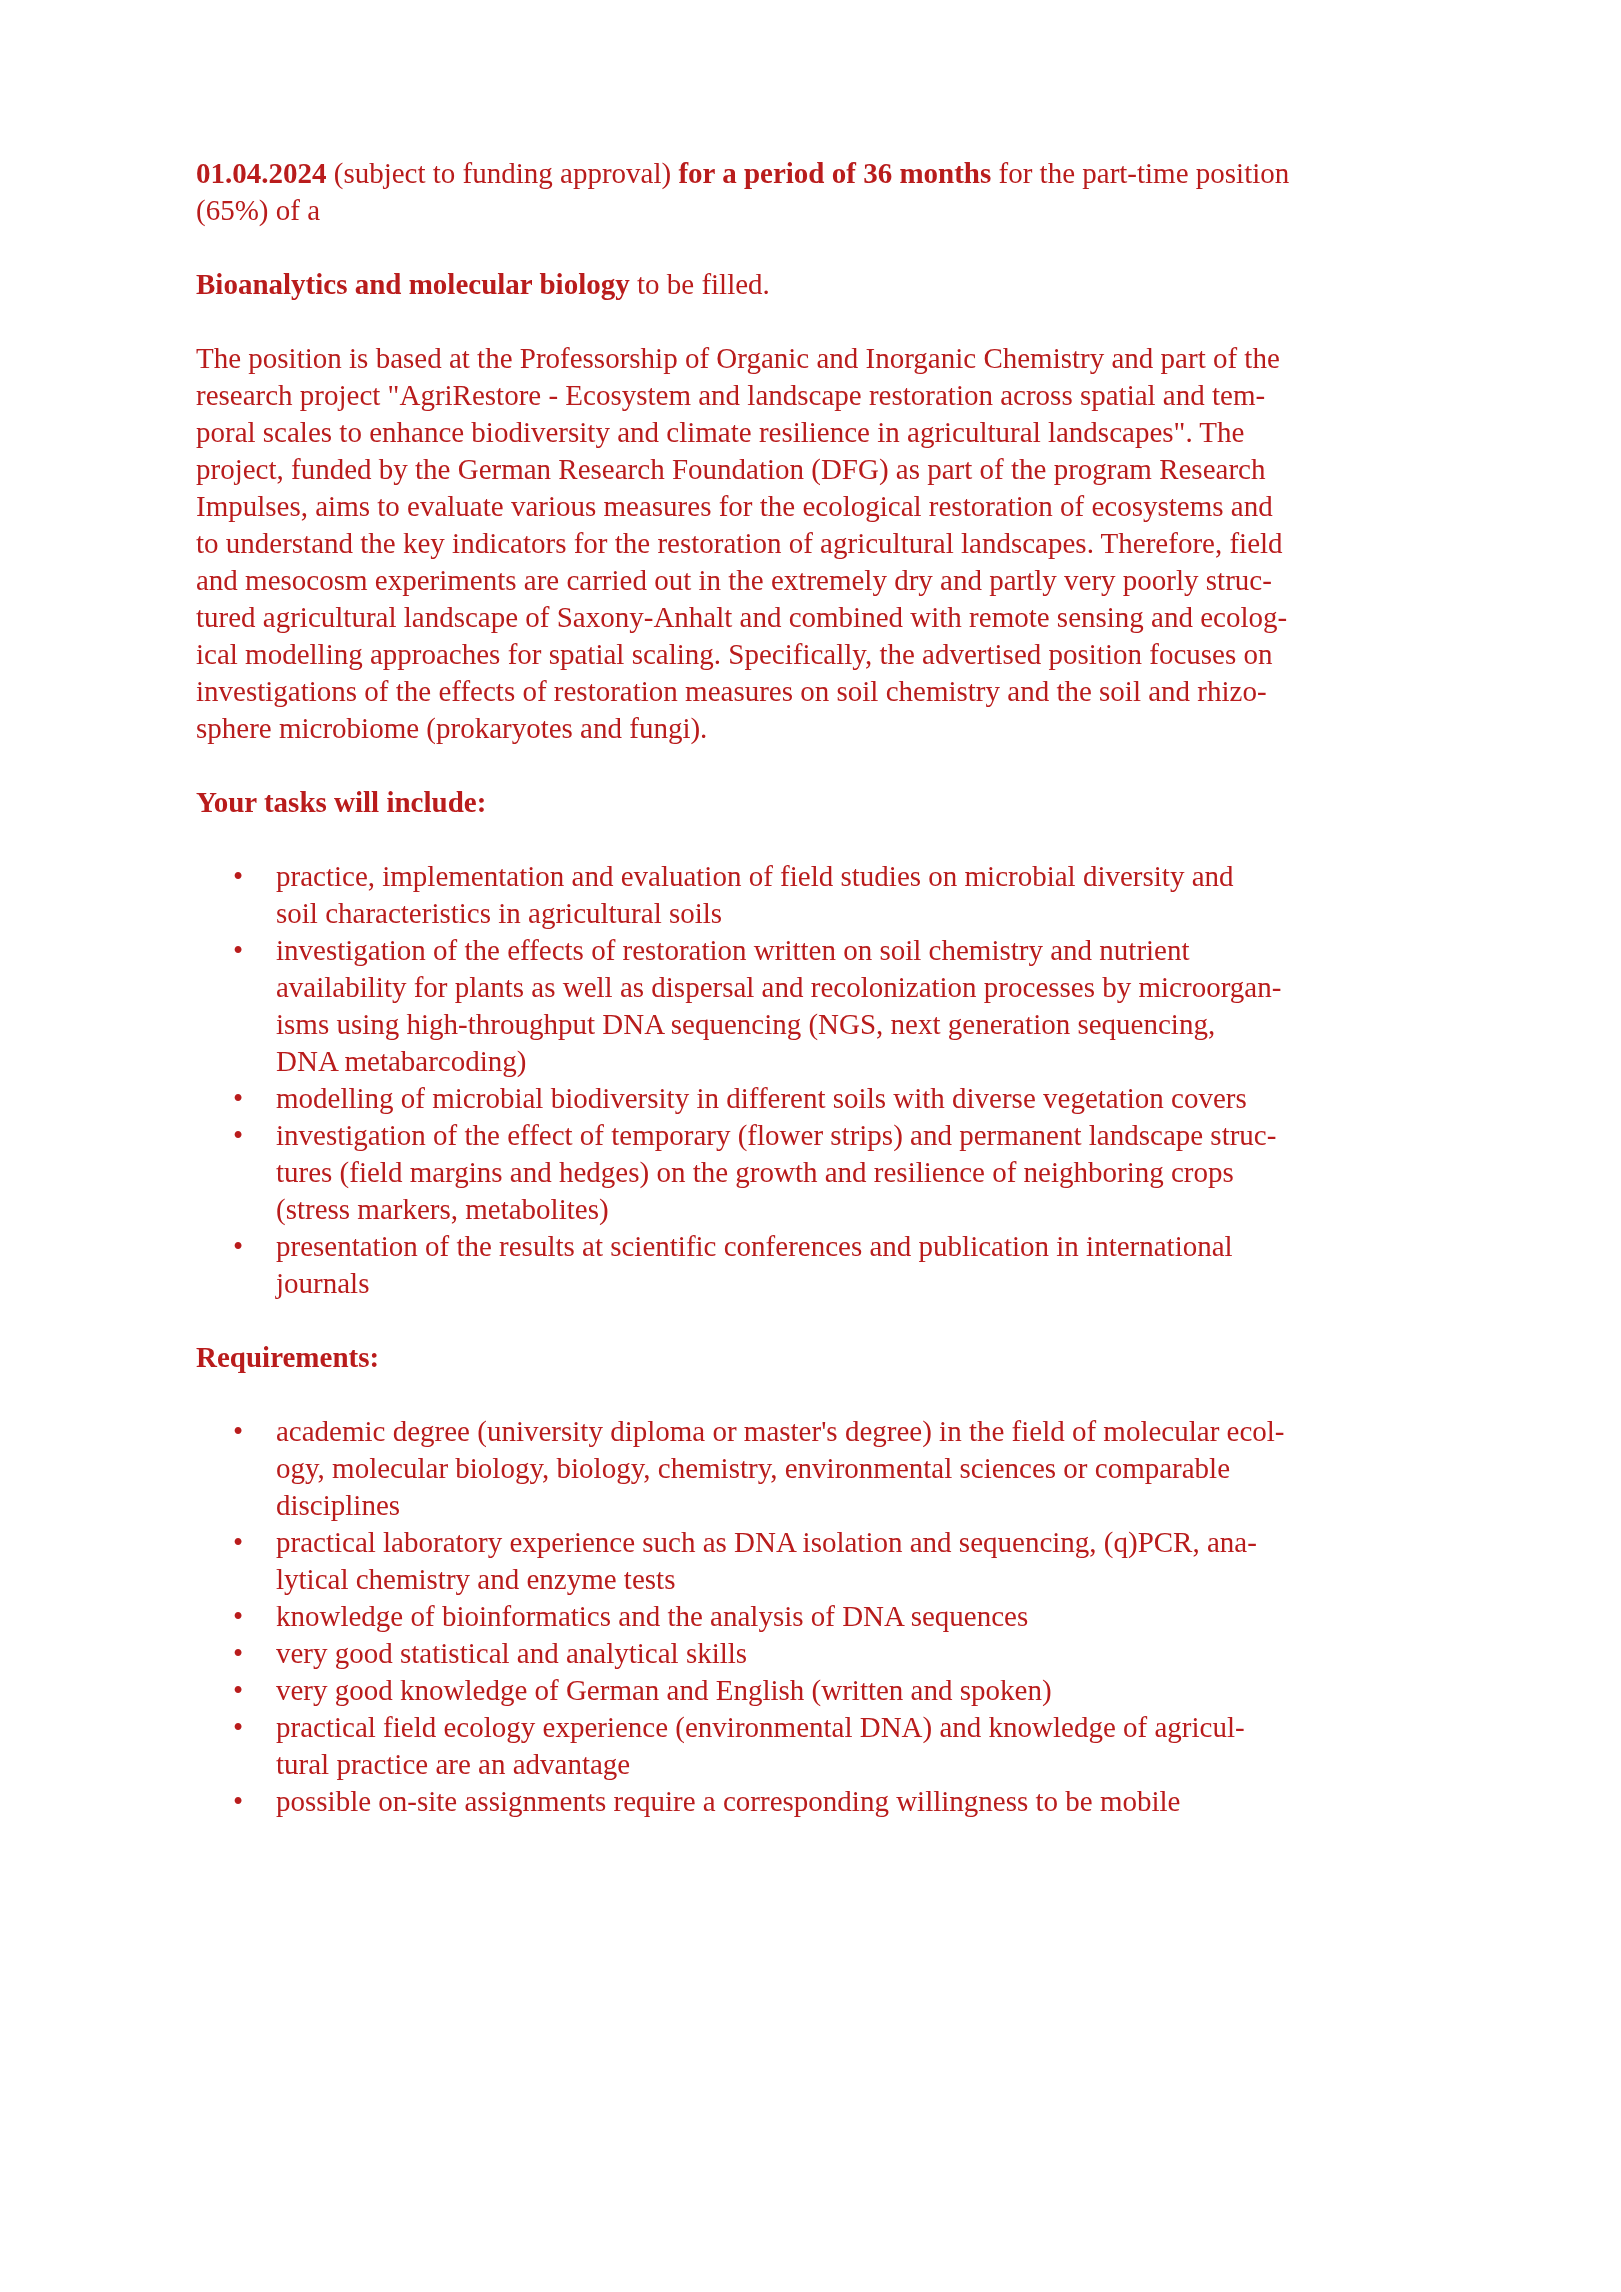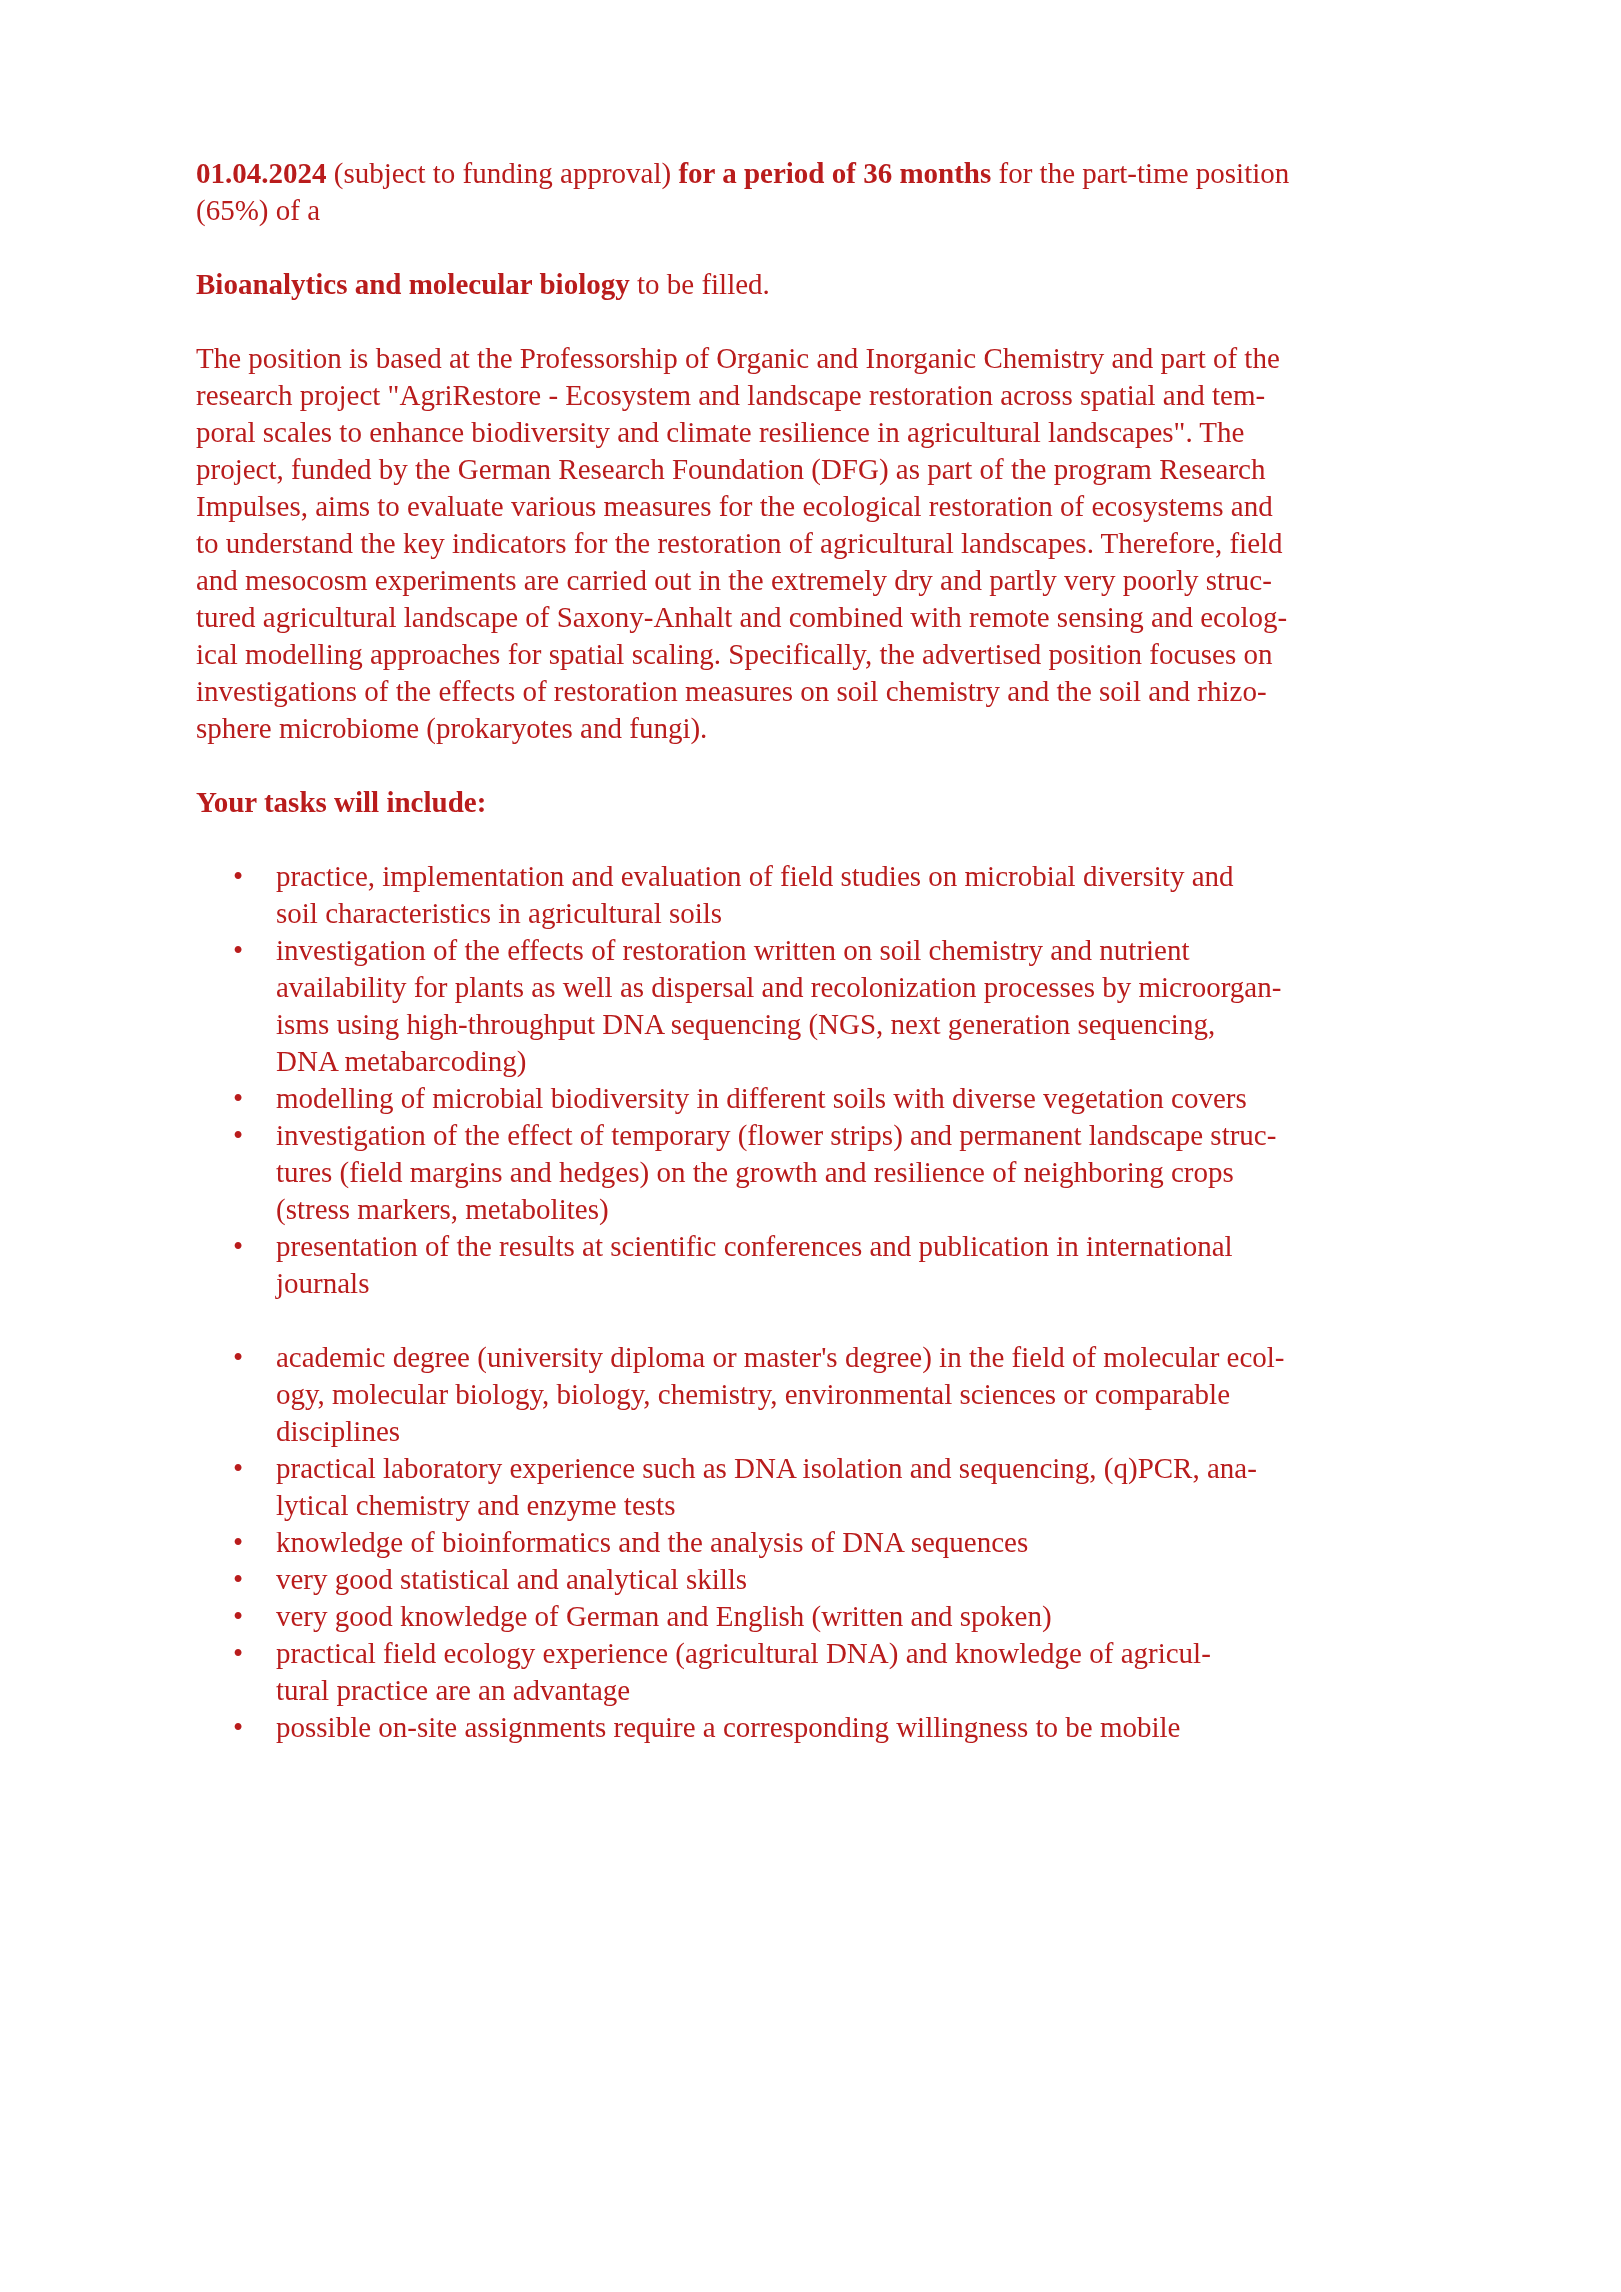--- a/index.html
+++ b/index.html
@@ -100,20 +100,21 @@
 tures (field margins and hedges) on the growth and resilience of neighboring crops
 (stress markers, metabolites)</div>
         </li>
       <li class="li">
           <span class="bullet">•</span>
           <div class="li-text">presentation of the results at scientific conferences and publication in international
 journals</div>
         </li>
     </ul>
 
+    <p class="block b">Requirements:</p>
 
     <ul class="list">
       <li class="li">
           <span class="bullet">•</span>
           <div class="li-text">academic degree (university diploma or master's degree) in the field of molecular ecol-
 ogy, molecular biology, biology, chemistry, environmental sciences or comparable
 disciplines</div>
         </li>
       <li class="li">
           <span class="bullet">•</span>
@@ -127,21 +128,21 @@
       <li class="li">
           <span class="bullet">•</span>
           <div class="li-text">very good statistical and analytical skills</div>
         </li>
       <li class="li">
           <span class="bullet">•</span>
           <div class="li-text">very good knowledge of German and English (written and spoken)</div>
         </li>
       <li class="li">
           <span class="bullet">•</span>
-          <div class="li-text">practical field ecology experience (agricultural DNA) and knowledge of agricul-
+          <div class="li-text">practical field ecology experience (environmental DNA) and knowledge of agricul-
 tural practice are an advantage</div>
         </li>
       <li class="li">
           <span class="bullet">•</span>
           <div class="li-text">possible on-site assignments require a corresponding willingness to be mobile</div>
         </li>
     </ul>
 
   </div>
 </div>

